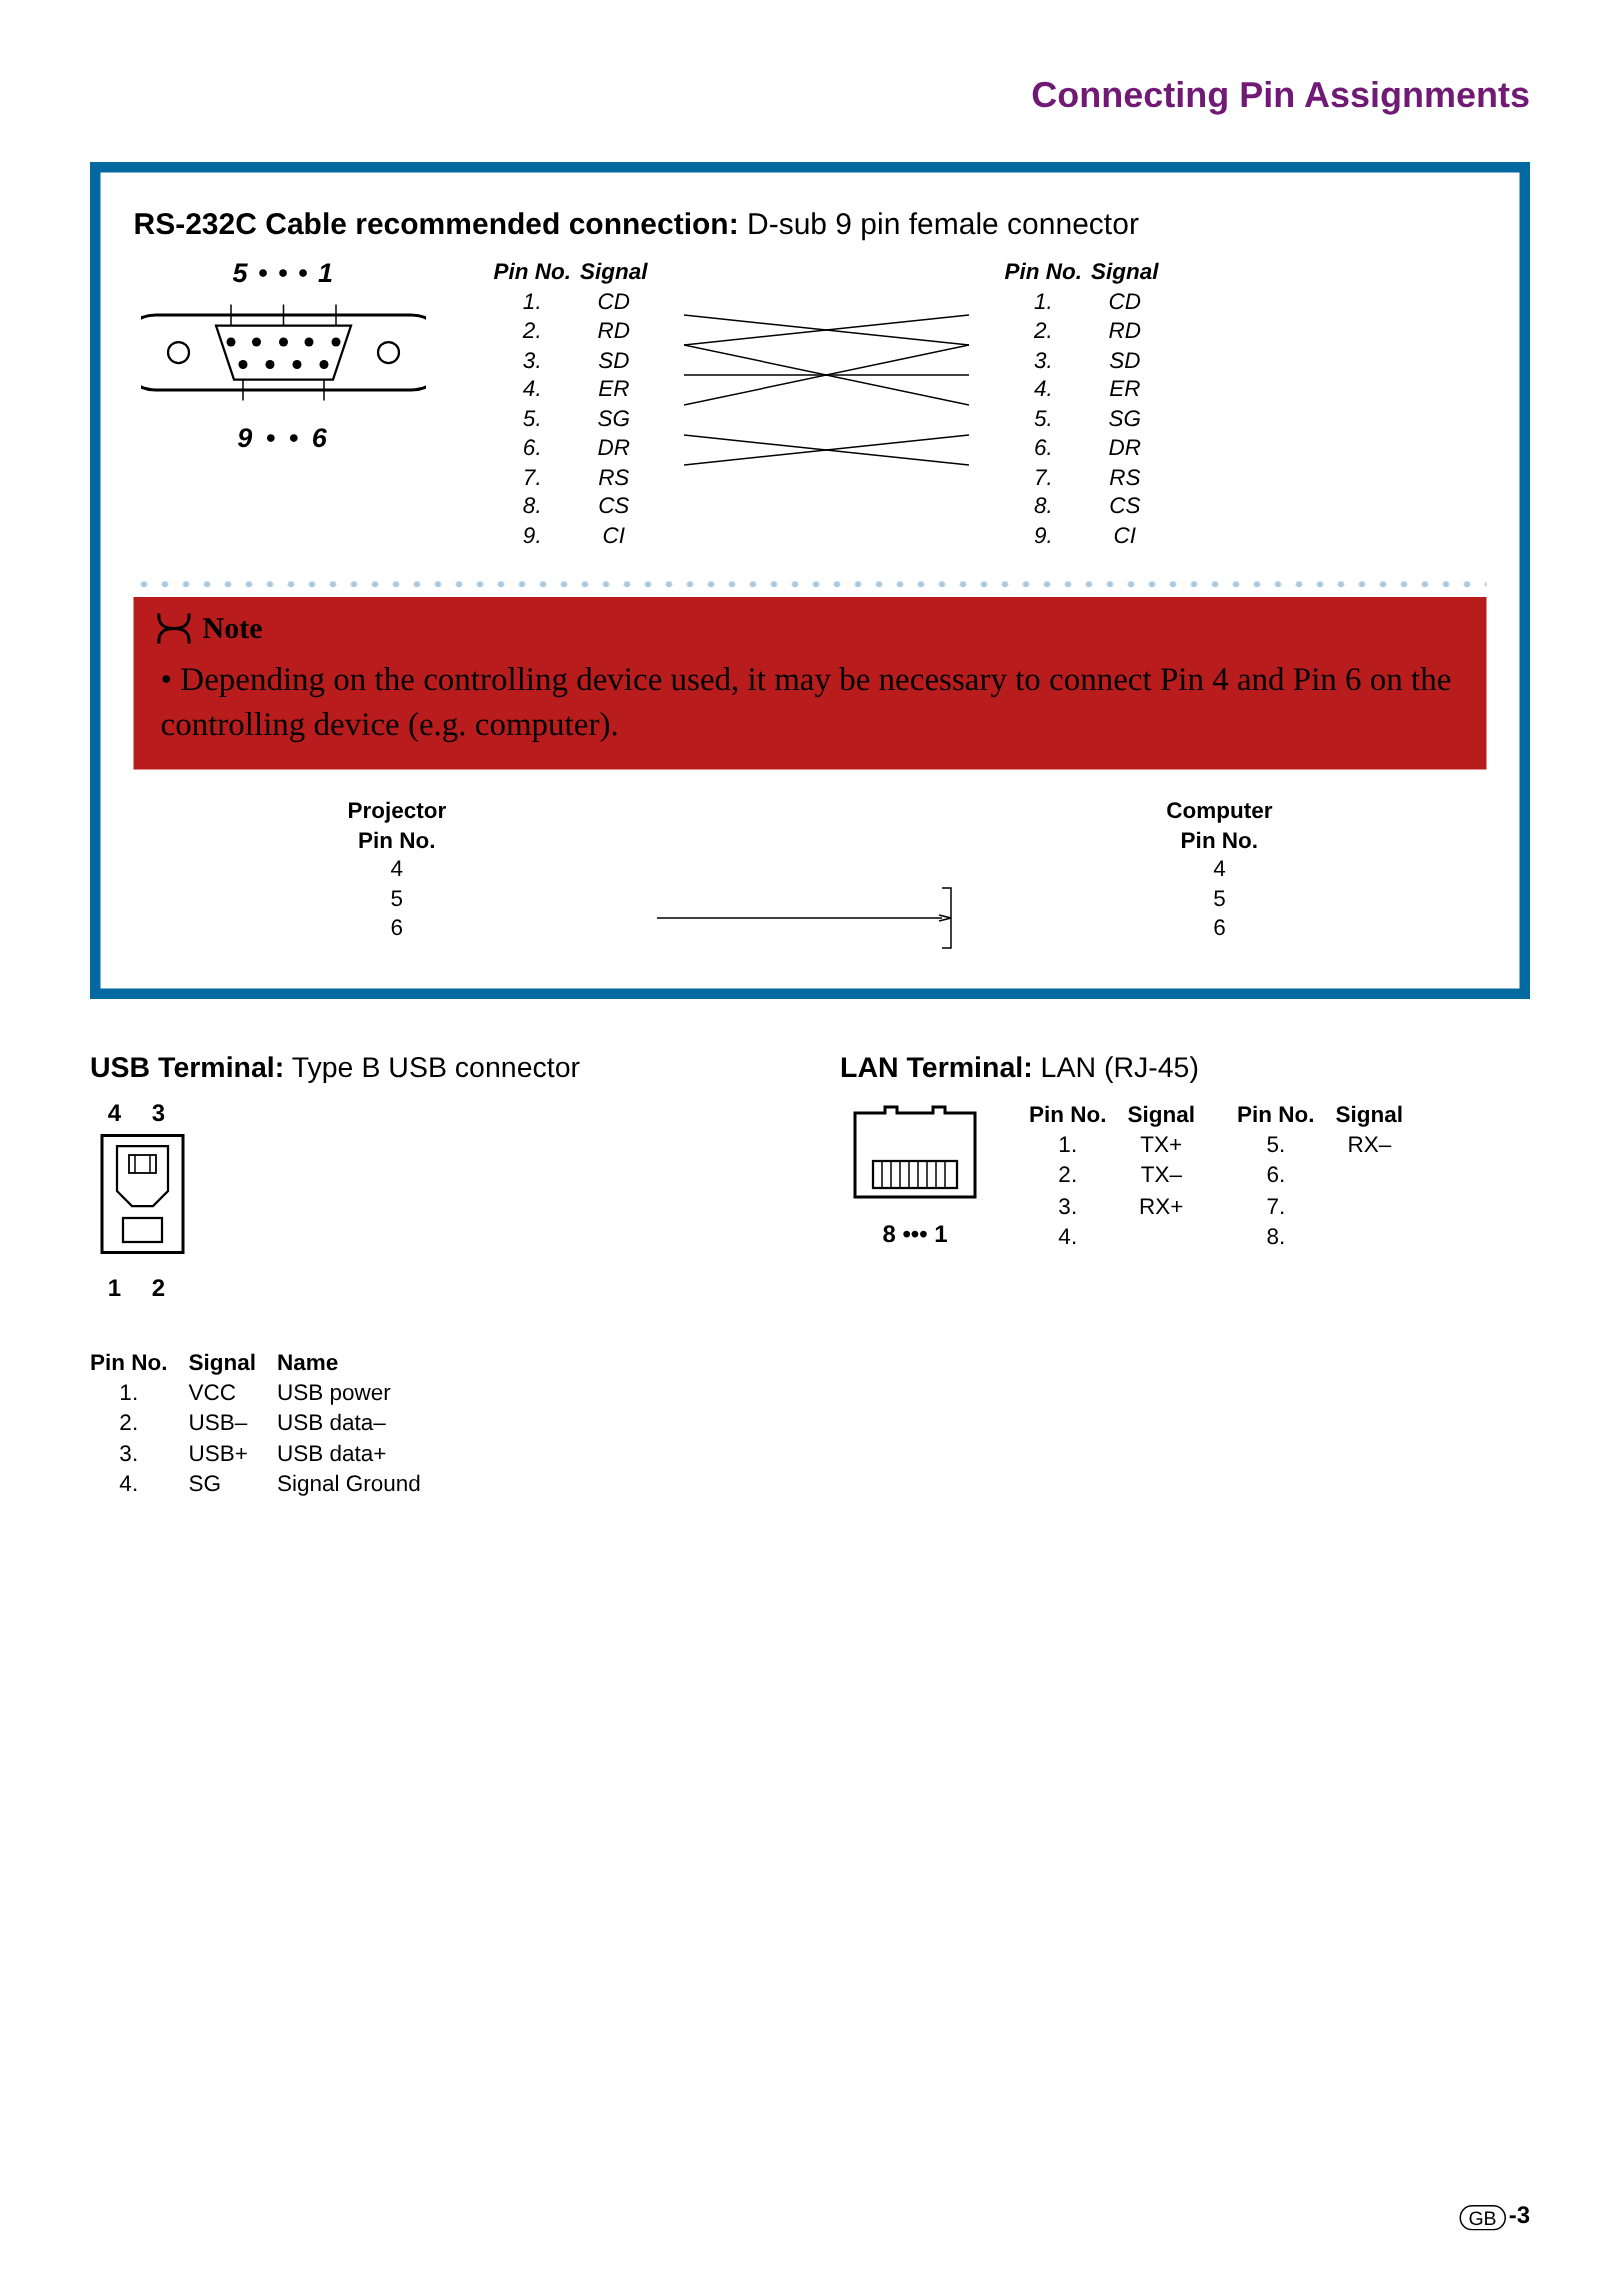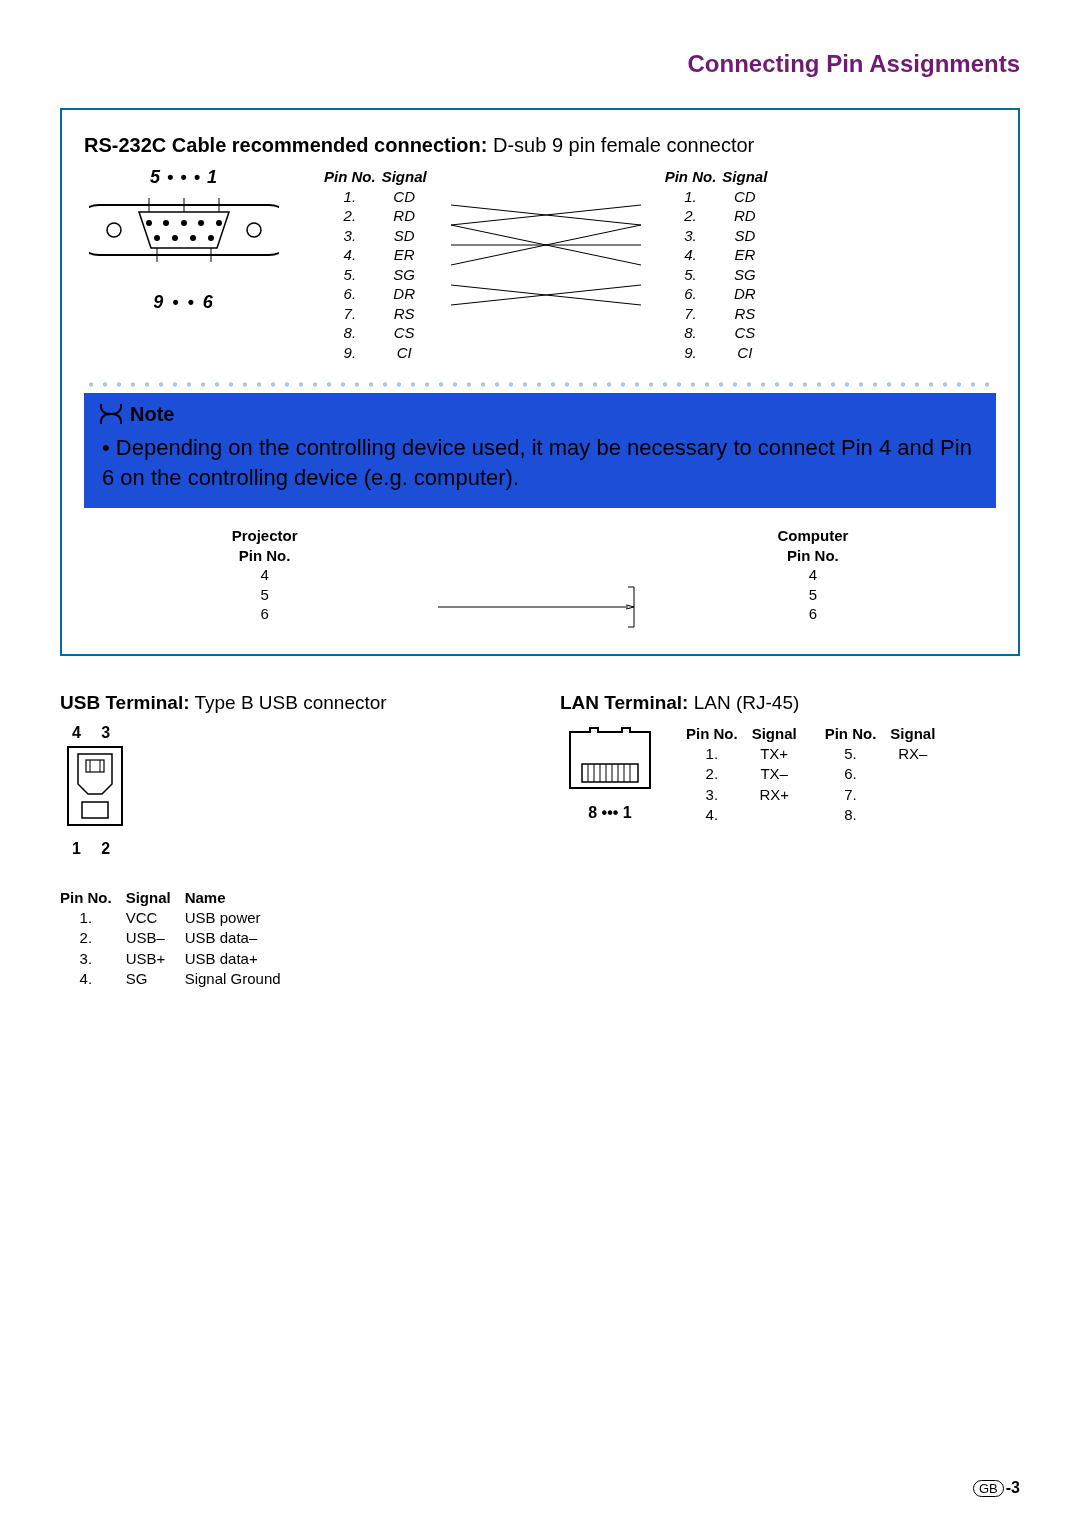--- a/index.html
+++ b/index.html
@@ -12,58 +12,59 @@
     color: #000;
   }
   .page-title {
     text-align: right;
     color: #701a75;
     font-size: 24px;
     font-weight: bold;
     margin-bottom: 30px;
   }
   .main-box {
-    border: 2px solid #0369a1;
+    border: 7px solid #0369a1;
     padding: 24px 22px 30px 22px;
   }
   .rs232-title {
     font-size: 20px;
     margin-bottom: 10px;
   }
   .rs232-title .bold { font-weight: bold; }
   .rs232-row {
     display: flex;
     align-items: flex-start;
     margin-top: 4px;
     font-style: italic;
   }
   .dsub-wrap {
     width: 200px;
     text-align: center;
     margin-right: 40px;
   }
   .pin-labels-top { font-size: 18px; font-weight: bold; letter-spacing: 1px; }
-  .pin-labels-bottom { font-size: 18px; font-weight: bold; letter-spacing: 2px; margin-top: 16px;}
+  .pin-labels-bottom { font-size: 18px; font-weight: bold; letter-spacing: 2px; margin-top: 0;}
   .dsub-svg { margin: 2px 0; }
   .pin-table-col { display: flex; gap: 6px; }
   .pin-col { font-size: 15px; line-height: 1.3; }
   .pin-col .h { font-weight: bold; display: block; text-align: center; }
   .pin-col .c { display: block; text-align: center; }
   .cross-svg { margin: 0 10px; }
 
   .dotted-divider {
     height: 5px;
     margin: 20px 0 6px 0;
     background-image: radial-gradient(circle, #a9c9e0 2px, transparent 2.2px);
     background-size: 14px 5px;
     background-repeat: repeat-x;
   }
   .note-block {
-    background: #1d4ed8;
+    background: #b91c1c;
     padding: 8px 14px 16px 14px;
+    font-family: Liberation Serif, serif;
   }
   .note-header {
     display: flex;
     align-items: center;
     font-size: 20px;
     font-weight: bold;
     margin-bottom: 6px;
   }
   .note-header svg { margin-right: 6px; }
   .note-text {
@@ -101,21 +102,21 @@
 
   .lan-row { display: flex; align-items: flex-start; gap: 26px; }
   .lan-conn-wrap { text-align: center; }
   .lan-lbl-bottom { font-size: 16px; font-weight: bold; margin-top: 4px; }
   .lan-table { font-size: 15px; line-height: 1.35; display: flex; gap: 14px; }
   .lan-table .col .h { font-weight: bold; display: block; text-align: center; }
   .lan-table .col span { display: block; text-align: center; }
 
   .footer {
     position: fixed;
-    bottom: 27px;
+    bottom: 37px;
     right: 60px;
     display: flex;
     align-items: center;
     font-size: 16px;
     justify-content: center;
   }
   .footer .gb {
     border: 1.5px solid #000;
     border-radius: 10px;
     padding: 0 5px;

